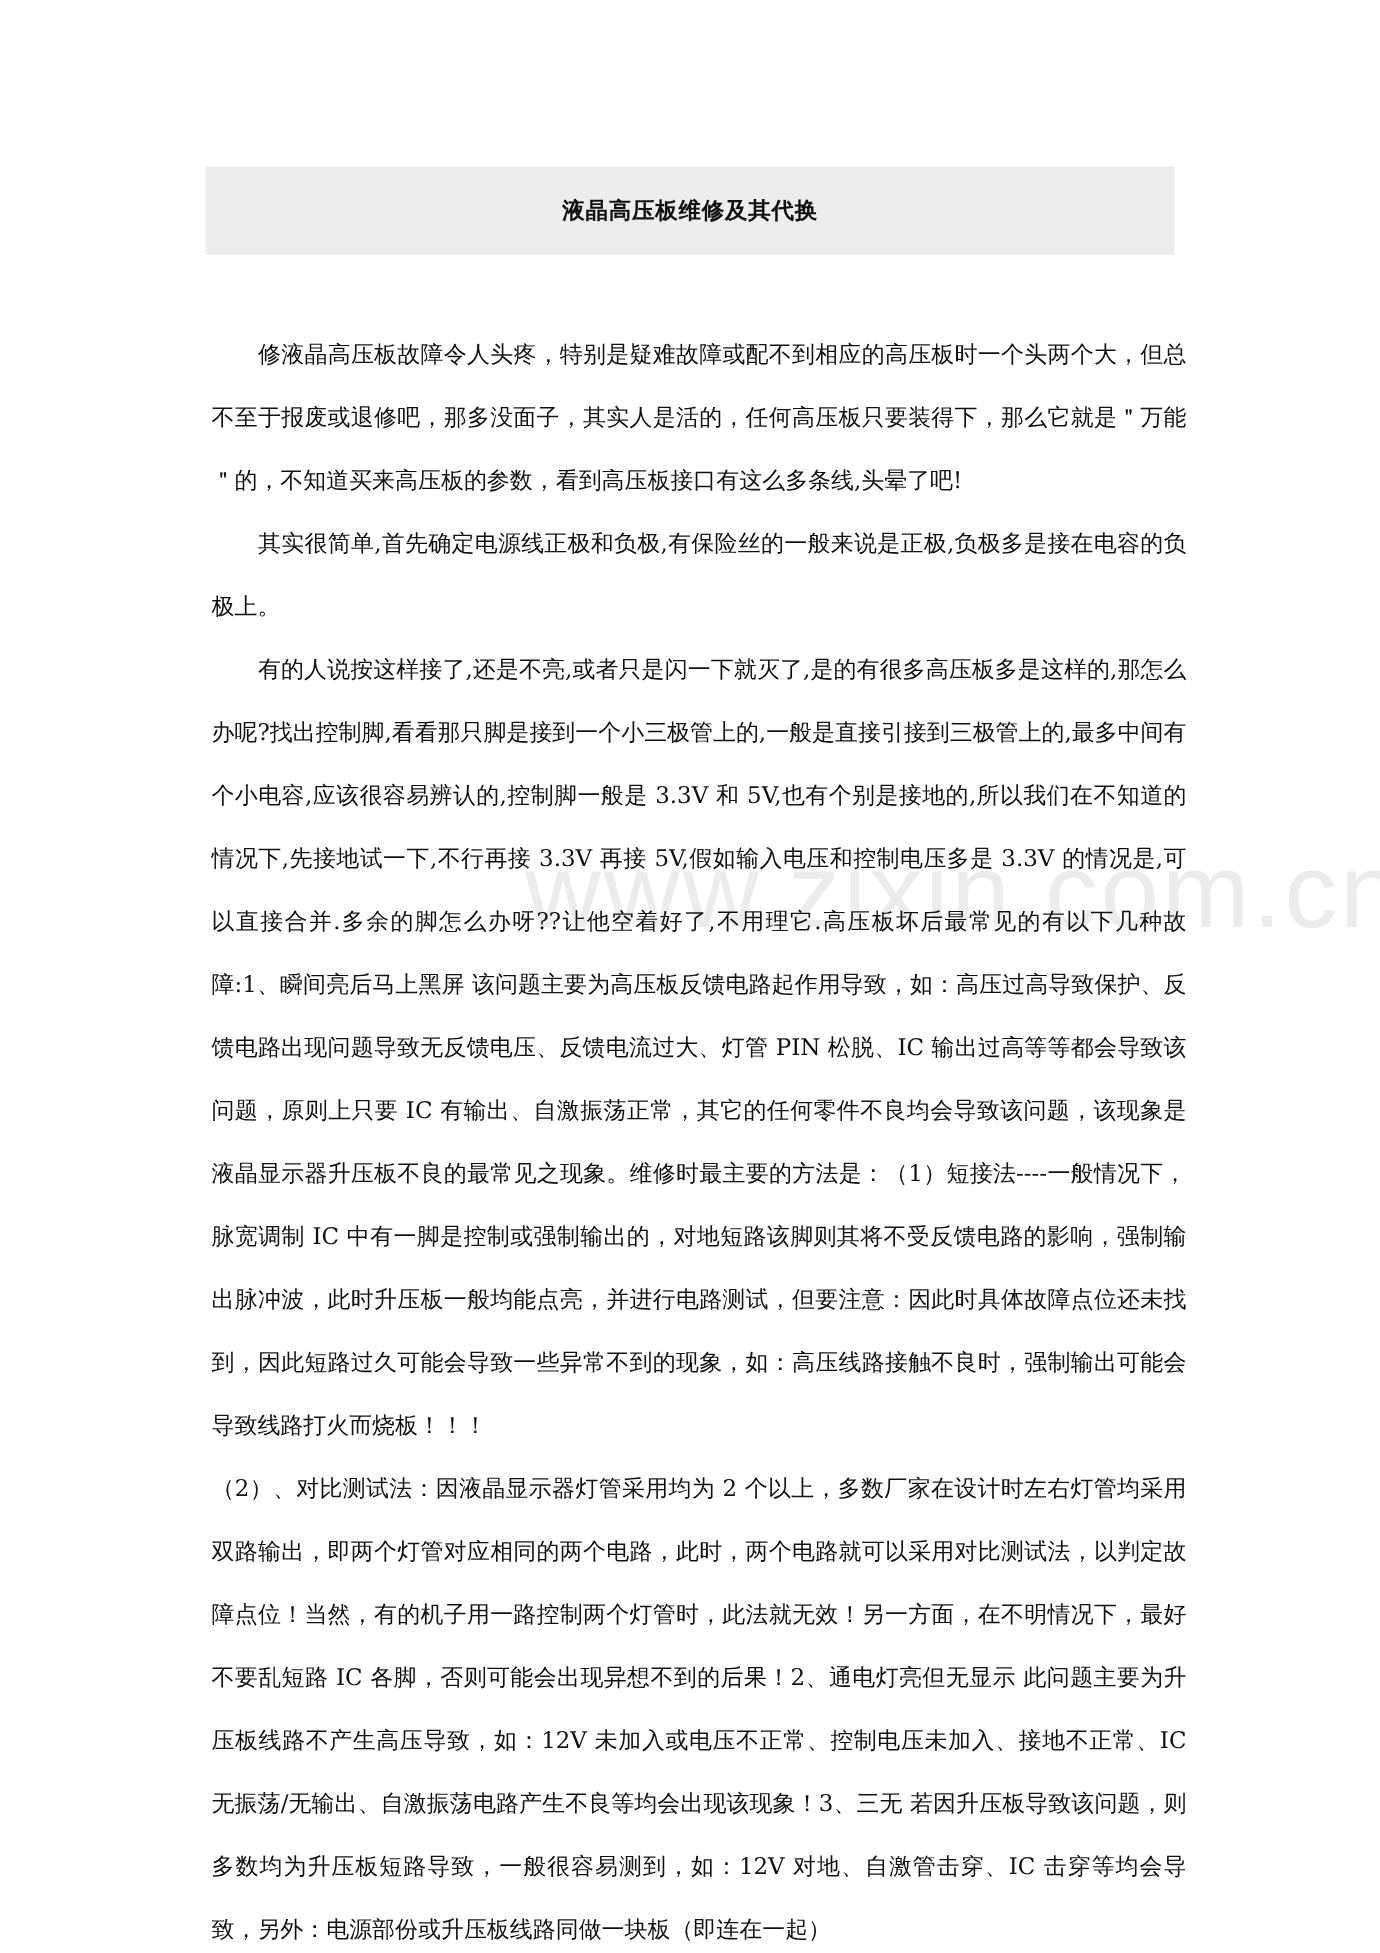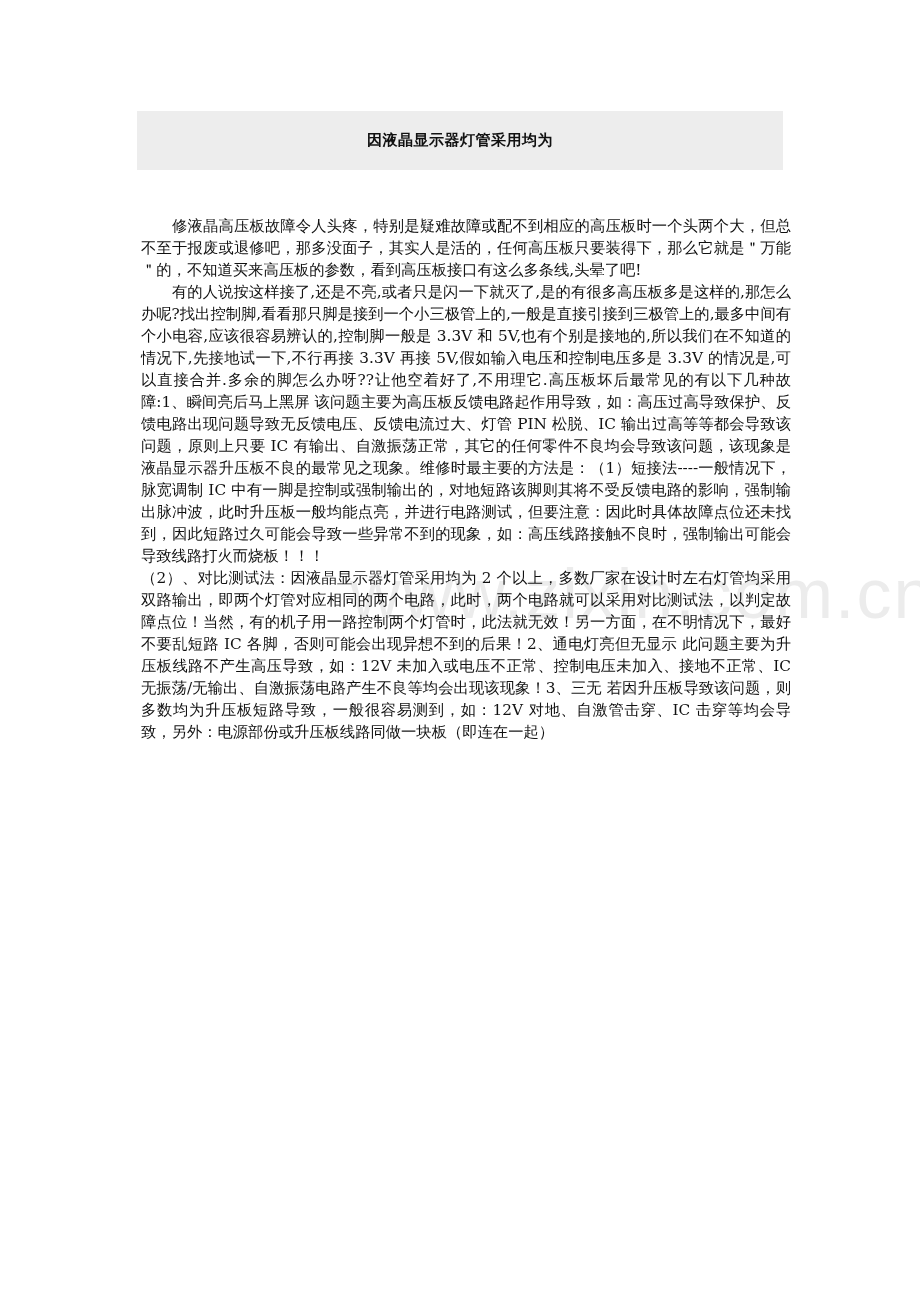--- a/index.html
+++ b/index.html
@@ -2,32 +2,33 @@
 <html><head>
 <meta charset="utf-8">
 <style>
   html, body { margin: 0; padding: 0; background: #ffffff; }
   body { width: 920px; height: 1302px; position: relative; overflow: hidden;
          font-family: "DejaVu Serif", "Liberation Serif", serif; color: #111; }
   .title-box { position: absolute; left: 137px; top: 111px; width: 646px; height: 59px;
                background: #ededed; display: flex; align-items: center; justify-content: center; }
   .title-box h1 { margin: 0; font-size: 15px; font-weight: bold; letter-spacing: 0.5px; color: #111; }
   .body-text { position: absolute; left: 141px; top: 215px; width: 650px; }
-  .body-text p { margin: 0; font-size: 15.3px; line-height: 22px; text-align: justify;
+  .body-text p { margin: 0; font-size: 15.3px; line-height: 42px; text-align: justify;
                  text-align-last: left; }
   .body-text p.indent { text-indent: 31px; }
   .watermark { position: absolute; left: 350px; top: 554px; font-family: "Liberation Sans", sans-serif;
                font-size: 70px; color: rgba(200,200,200,0.35); letter-spacing: 2px; pointer-events: none; text-align: right; }
 </style>
 </head>
 <body>
 
 <div class="title-box">
-  <h1>因液晶显示器灯管采用均为</h1>
+  <h1>液晶高压板维修及其代换</h1>
 </div>
 
 <div class="watermark">www.zixin.com.cn</div>
 
 <div class="body-text">
   <p class="indent">修液晶高压板故障令人头疼，特别是疑难故障或配不到相应的高压板时一个头两个大，但总不至于报废或退修吧，那多没面子，其实人是活的，任何高压板只要装得下，那么它就是＂万能＂的，不知道买来高压板的参数，看到高压板接口有这么多条线,头晕了吧!</p>
+  <p class="indent">其实很简单,首先确定电源线正极和负极,有保险丝的一般来说是正极,负极多是接在电容的负极上。</p>
   <p class="indent">有的人说按这样接了,还是不亮,或者只是闪一下就灭了,是的有很多高压板多是这样的,那怎么办呢?找出控制脚,看看那只脚是接到一个小三极管上的,一般是直接引接到三极管上的,最多中间有个小电容,应该很容易辨认的,控制脚一般是 3.3V 和 5V,也有个别是接地的,所以我们在不知道的情况下,先接地试一下,不行再接 3.3V 再接 5V,假如输入电压和控制电压多是 3.3V 的情况是,可以直接合并.多余的脚怎么办呀??让他空着好了,不用理它.高压板坏后最常见的有以下几种故障:1、瞬间亮后马上黑屏  该问题主要为高压板反馈电路起作用导致，如：高压过高导致保护、反馈电路出现问题导致无反馈电压、反馈电流过大、灯管 PIN 松脱、IC 输出过高等等都会导致该问题，原则上只要 IC 有输出、自激振荡正常，其它的任何零件不良均会导致该问题，该现象是液晶显示器升压板不良的最常见之现象。维修时最主要的方法是：（1）短接法----一般情况下，脉宽调制 IC 中有一脚是控制或强制输出的，对地短路该脚则其将不受反馈电路的影响，强制输出脉冲波，此时升压板一般均能点亮，并进行电路测试，但要注意：因此时具体故障点位还未找到，因此短路过久可能会导致一些异常不到的现象，如：高压线路接触不良时，强制输出可能会导致线路打火而烧板！！！</p>
   <p>（2）、对比测试法：因液晶显示器灯管采用均为 2 个以上，多数厂家在设计时左右灯管均采用双路输出，即两个灯管对应相同的两个电路，此时，两个电路就可以采用对比测试法，以判定故障点位！当然，有的机子用一路控制两个灯管时，此法就无效！另一方面，在不明情况下，最好不要乱短路 IC 各脚，否则可能会出现异想不到的后果！2、通电灯亮但无显示  此问题主要为升压板线路不产生高压导致，如：12V 未加入或电压不正常、控制电压未加入、接地不正常、IC 无振荡/无输出、自激振荡电路产生不良等均会出现该现象！3、三无  若因升压板导致该问题，则多数均为升压板短路导致，一般很容易测到，如：12V 对地、自激管击穿、IC 击穿等均会导致，另外：电源部份或升压板线路同做一块板（即连在一起）</p>
 </div>
 
 </body></html>

